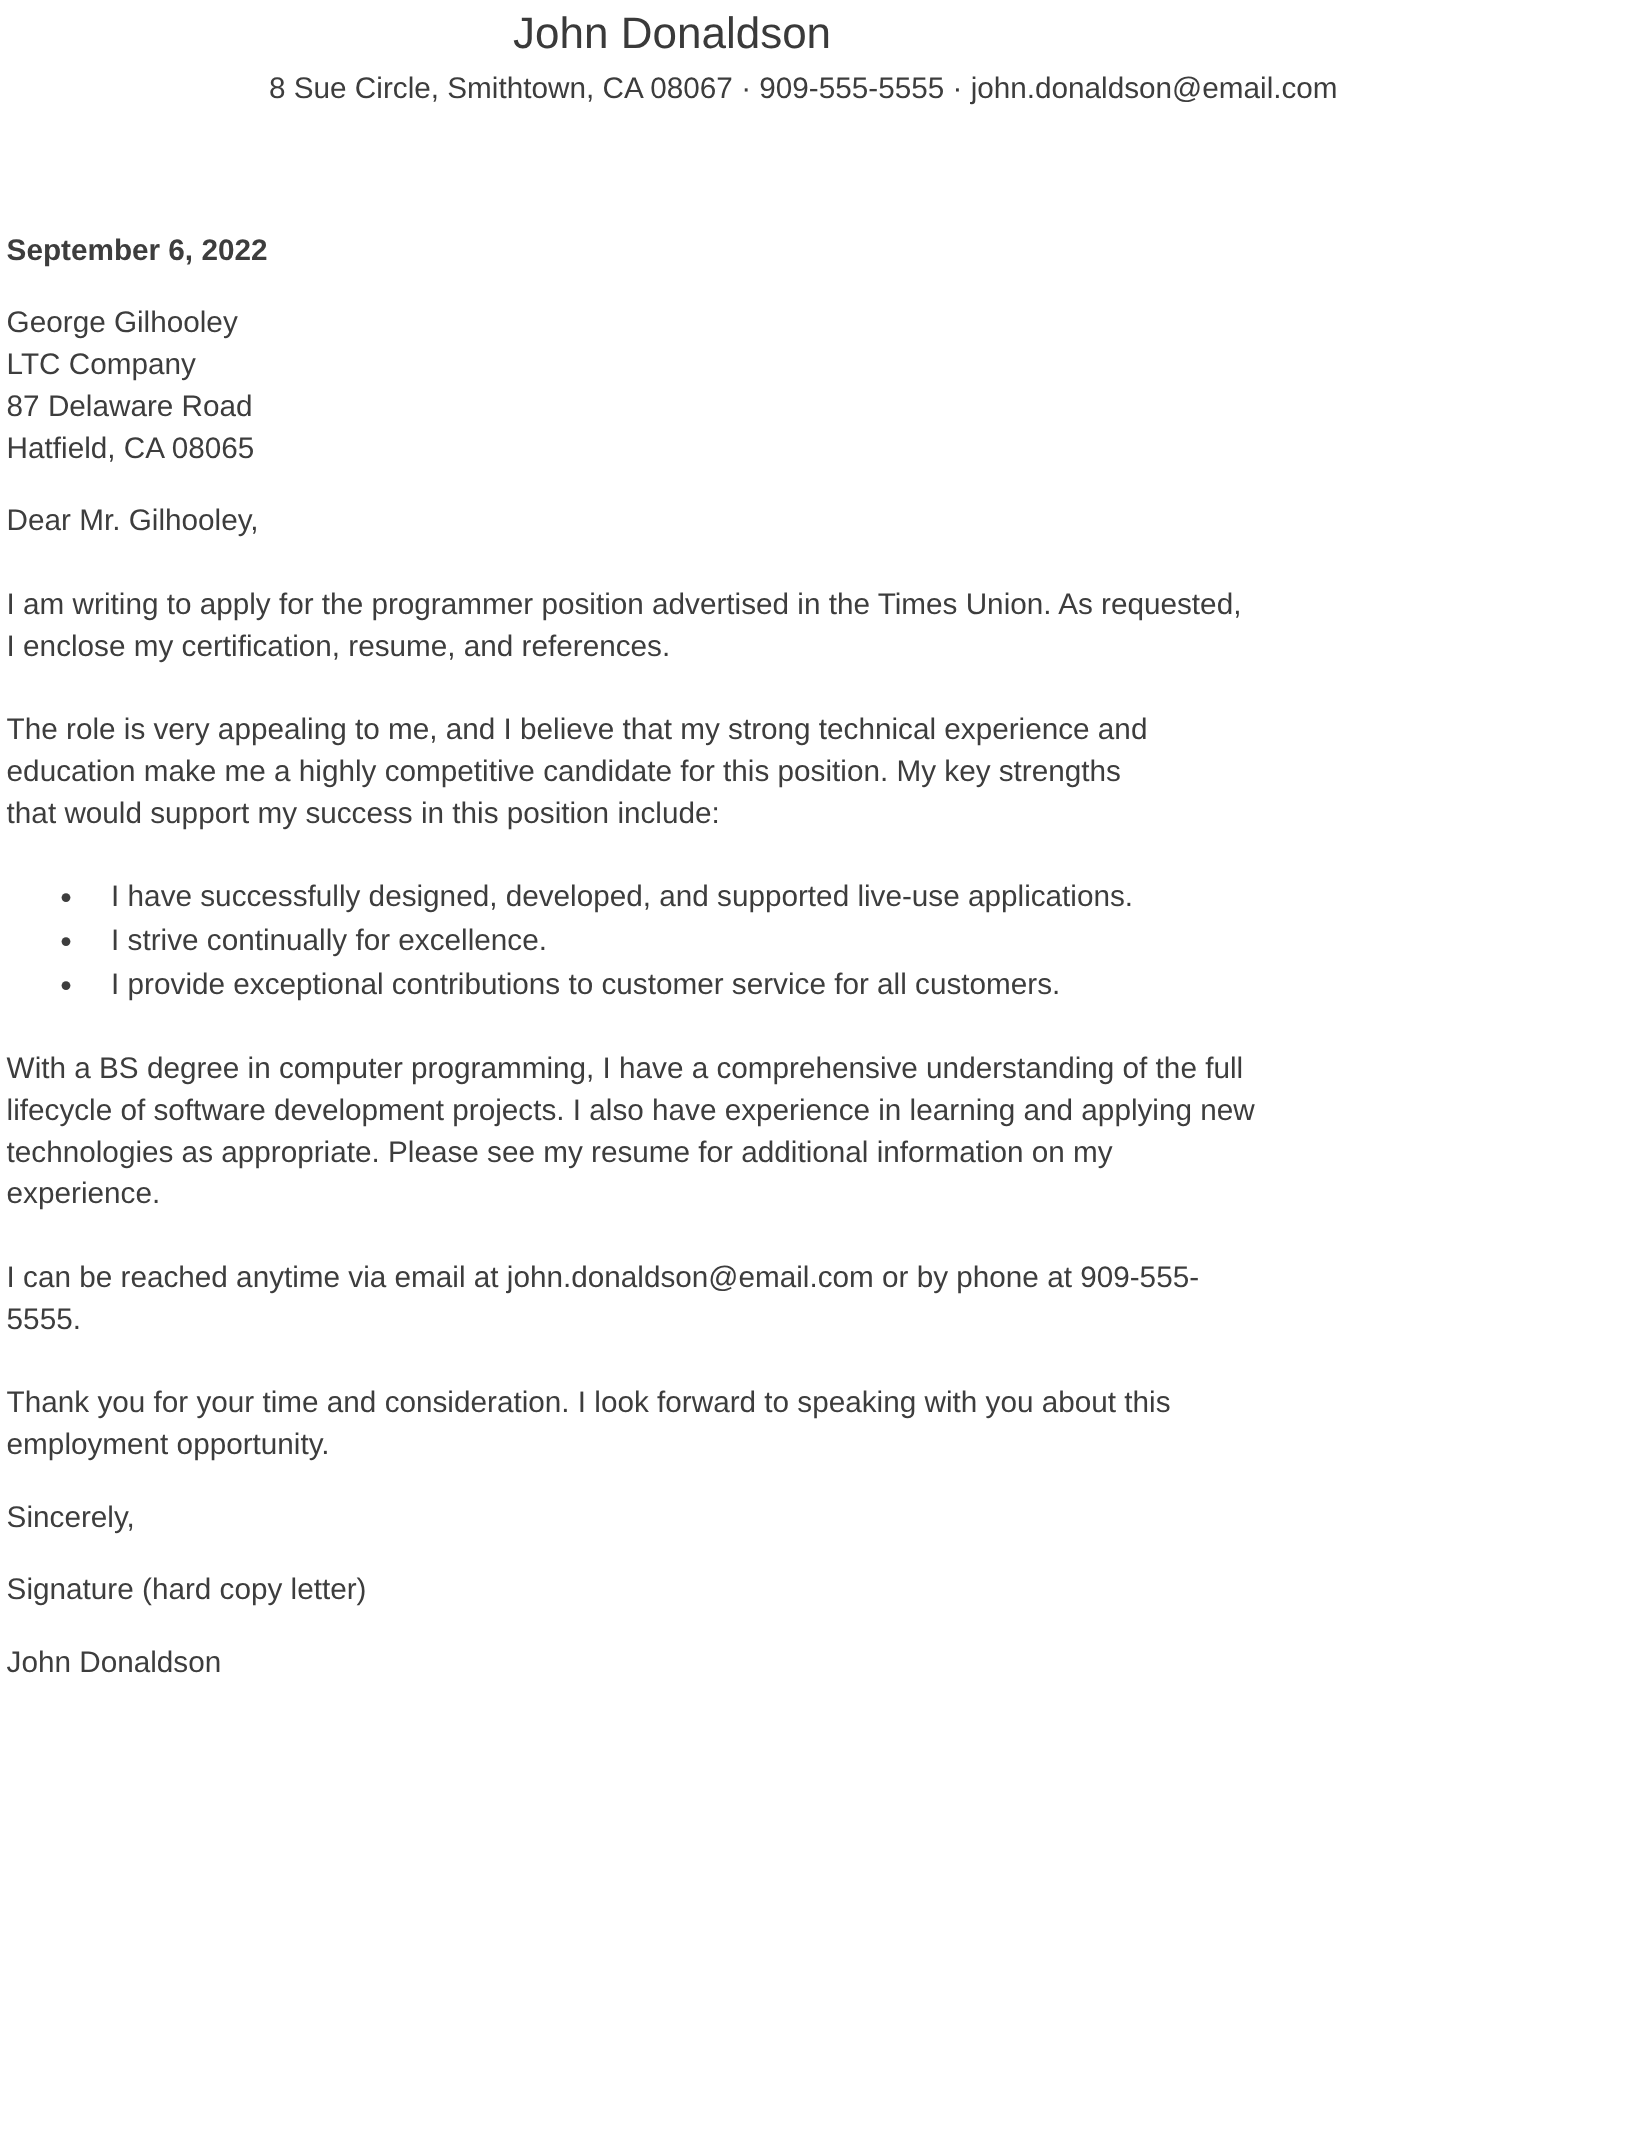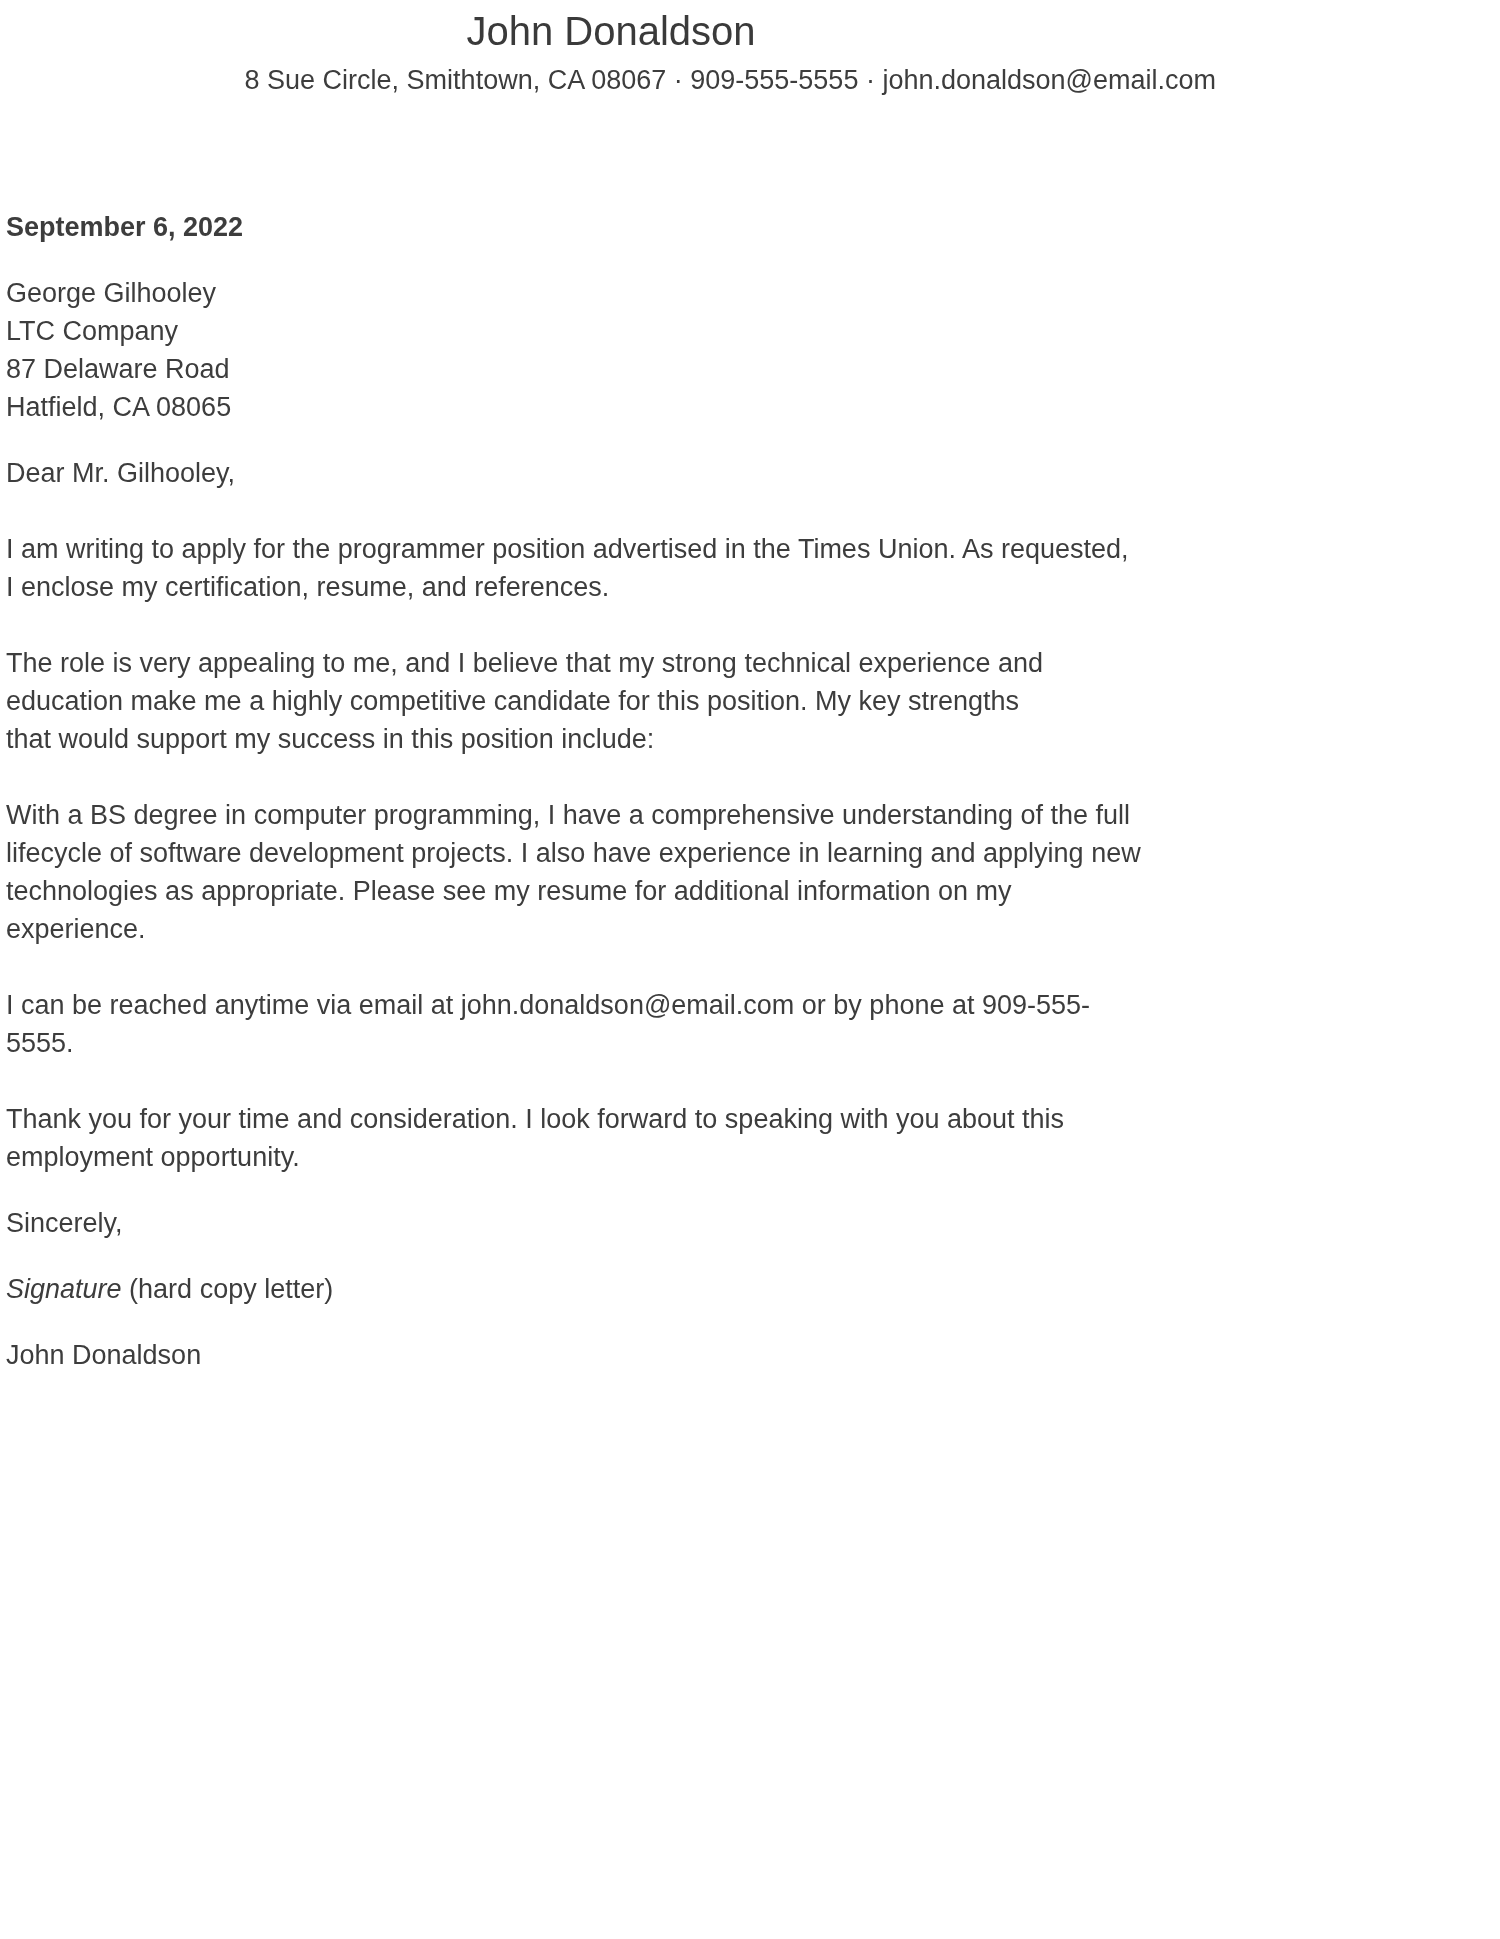--- a/index.html
+++ b/index.html
@@ -62,21 +62,20 @@
     content: "";
     position: absolute;
     left: 50px;
     top: 16px;
     width: 8px;
     height: 8px;
     border-radius: 50%;
     background: #3d3d3d;
   }
   .italic {
-    font-style: italic;
   }
 </style>
 </head>
 <body>
 
 <div class="page">
 
   <header class="letter-header">
     <h1 class="name">John Donaldson</h1>
     <div class="contact">8 Sue Circle, Smithtown, CA 08067 · 909-555-5555 · john.donaldson@email.com</div>
@@ -93,20 +92,25 @@
 
   <div class="block salutation">Dear Mr. Gilhooley,</div>
 
   <p class="para">I am writing to apply for the programmer position advertised in the Times Union. As requested,
 I enclose my certification, resume, and references.</p>
 
   <p class="para">The role is very appealing to me, and I believe that my strong technical experience and
 education make me a highly competitive candidate for this position. My key strengths
 that would support my success in this position include:</p>
 
+  <ul class="bullets">
+    <li>I have successfully designed, developed, and supported live-use applications.</li>
+    <li>I strive continually for excellence.</li>
+    <li>I provide exceptional contributions to customer service for all customers.</li>
+  </ul>
 
   <p class="para">With a BS degree in computer programming, I have a comprehensive understanding of the full
 lifecycle of software development projects. I also have experience in learning and applying new
 technologies as appropriate. Please see my resume for additional information on my
 experience.</p>
 
   <p class="para">I can be reached anytime via email at john.donaldson@email.com or by phone at 909-555-
 5555.</p>
 
   <p class="para">Thank you for your time and consideration. I look forward to speaking with you about this

